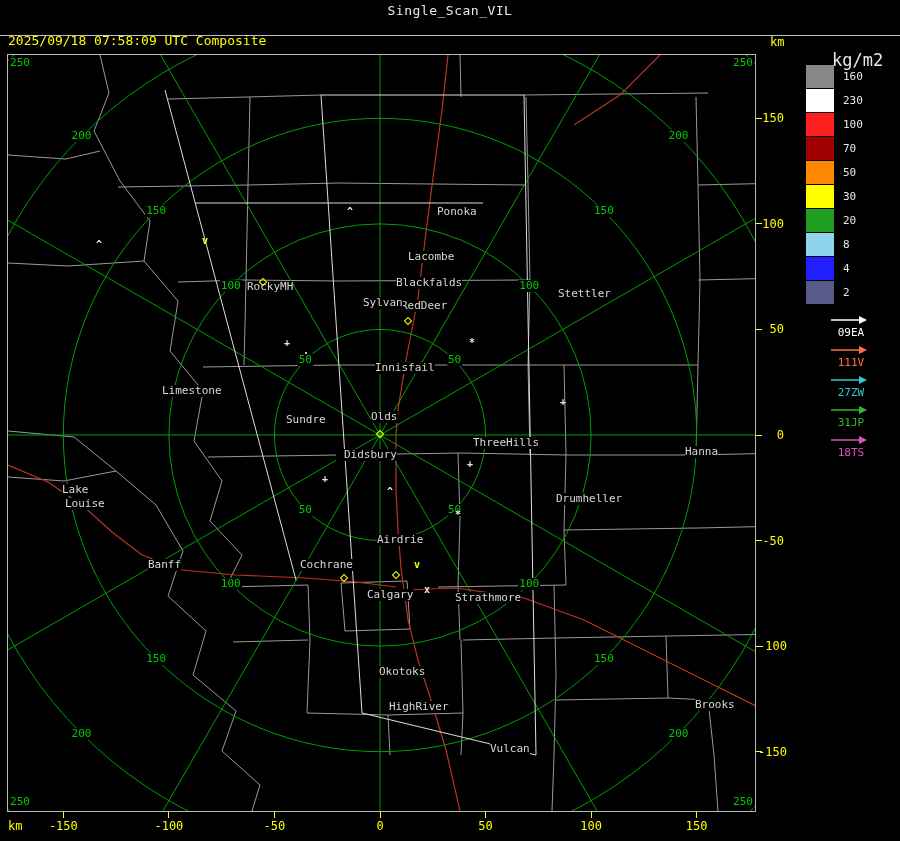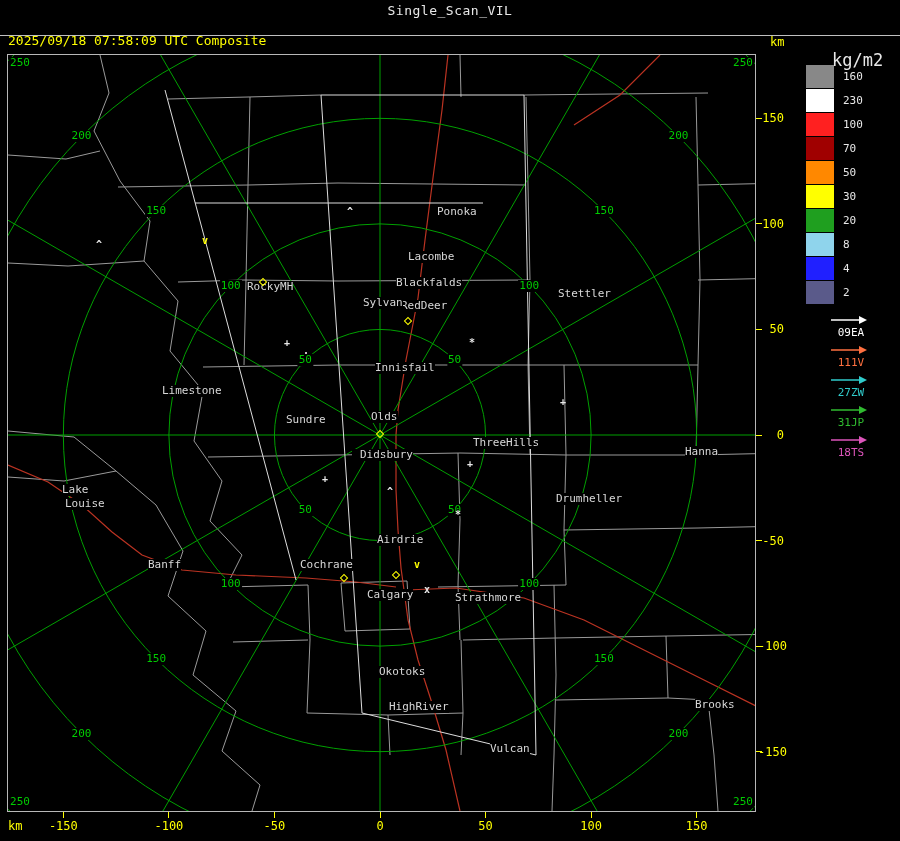--- a/index.html
+++ b/index.html
@@ -116,21 +116,21 @@
         <span class="city" style="left: 400px; top: 196px;">Lacombe</span>
         <span class="city" style="left: 388px; top: 222px;">Blackfalds</span>
         <span class="city" style="left: 393px; top: 245px;">RedDeer</span>
         <span class="city" style="left: 355px; top: 242px;">Sylvan</span>
         <span class="city" style="left: 550px; top: 233px;">Stettler</span>
         <span class="city" style="left: 239px; top: 226px;">RockyMH</span>
         <span class="city" style="left: 367px; top: 307px;">Innisfail</span>
         <span class="city" style="left: 154px; top: 330px;">Limestone</span>
         <span class="city" style="left: 278px; top: 359px;">Sundre</span>
         <span class="city" style="left: 363px; top: 356px;">Olds</span>
-        <span class="city" style="left: 344px; top: 394px; padding-left: 8px;">Didsbury</span>
+        <span class="city" style="left: 328px; top: 394px; padding-left: 8px;">Didsbury</span>
         <span class="city" style="left: 465px; top: 382px;">ThreeHills</span>
         <span class="city" style="left: 677px; top: 391px; text-align: center;">Hanna</span>
         <span class="city" style="left: 548px; top: 438px;">Drumheller</span>
         <span class="city" style="left: 54px; top: 429px;">Lake</span>
         <span class="city" style="left: 57px; top: 443px;">Louise</span>
         <span class="city" style="left: 369px; top: 479px;">Airdrie</span>
         <span class="city" style="left: 140px; top: 504px;">Banff</span>
         <span class="city" style="left: 292px; top: 504px;">Cochrane</span>
         <span class="city" style="left: 359px; top: 534px;">Calgary</span>
         <span class="city" style="left: 447px; top: 537px;">Strathmore</span>

